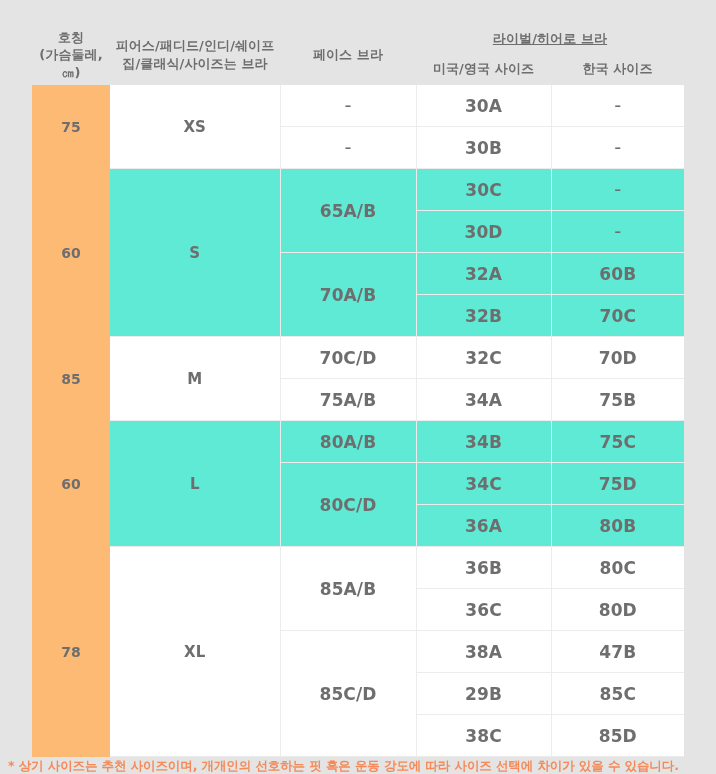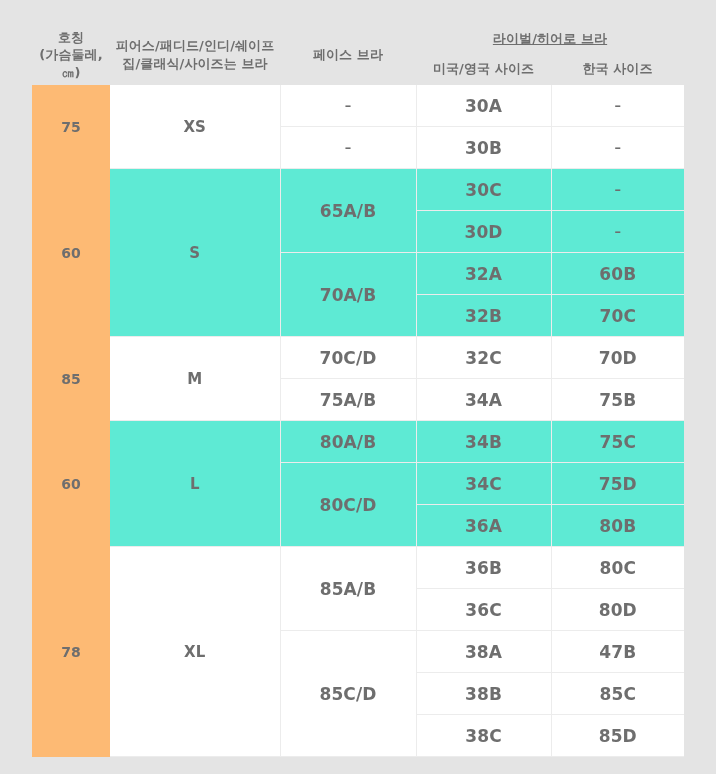--- a/index.html
+++ b/index.html
@@ -203,24 +203,25 @@
         <tr>
           <td class="col-usuk band-white">36C</td>
           <td class="col-korea band-white">80D</td>
         </tr>
         <tr>
           <td class="col-face band-white" rowspan="3">85C/D</td>
           <td class="col-usuk band-white">38A</td>
           <td class="col-korea band-white">47B</td>
         </tr>
         <tr>
-          <td class="col-usuk band-white">38B</td>
+          <td class="col-usuk band-white">29B</td>
           <td class="col-korea band-white">85C</td>
         </tr>
         <tr>
           <td class="col-usuk band-white">38C</td>
           <td class="col-korea band-white">85D</td>
         </tr>
       </tbody>
   </table>
 
+  <div class="footnote">* 상기 사이즈는 추천 사이즈이며, 개개인의 선호하는 핏 혹은 운동 강도에 따라 사이즈 선택에 차이가 있을 수 있습니다.</div>
 
 </div>
 
 </body></html>

